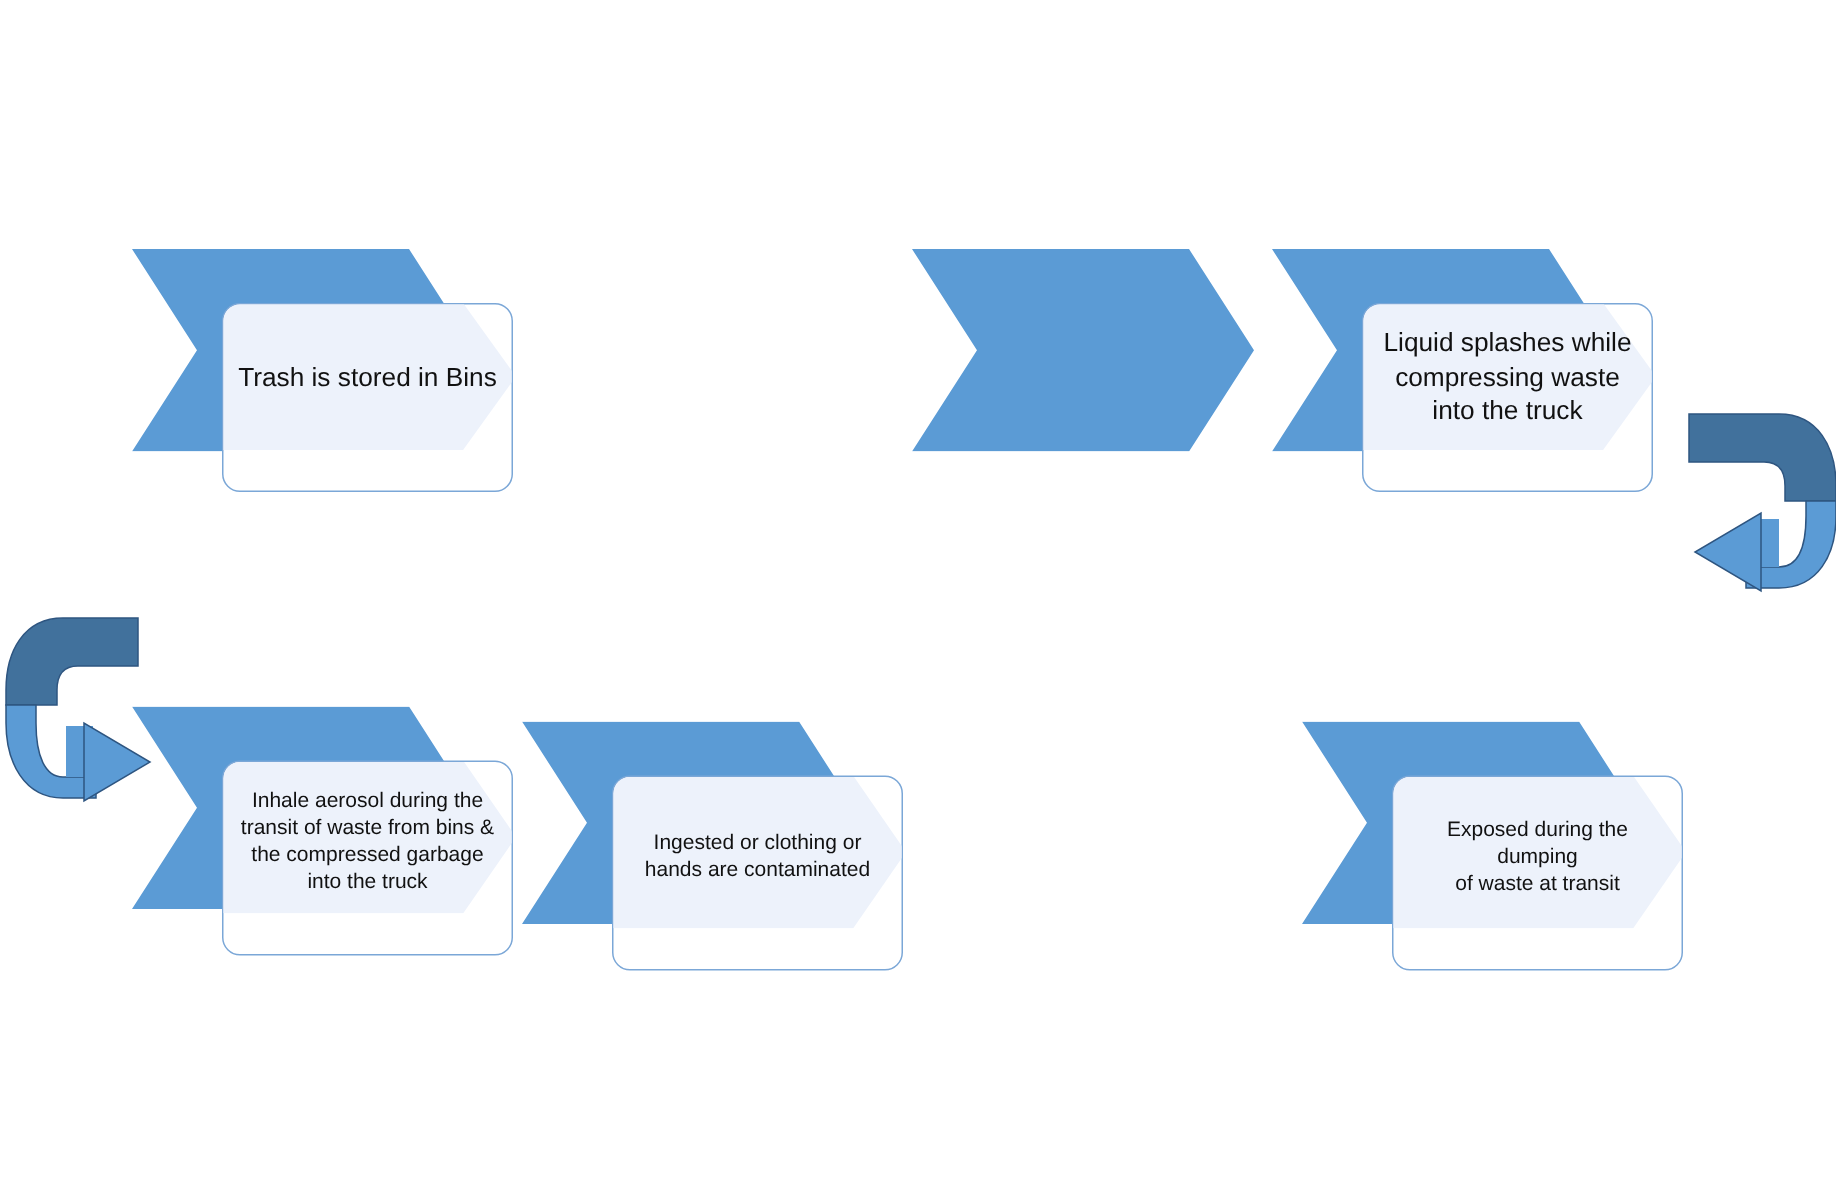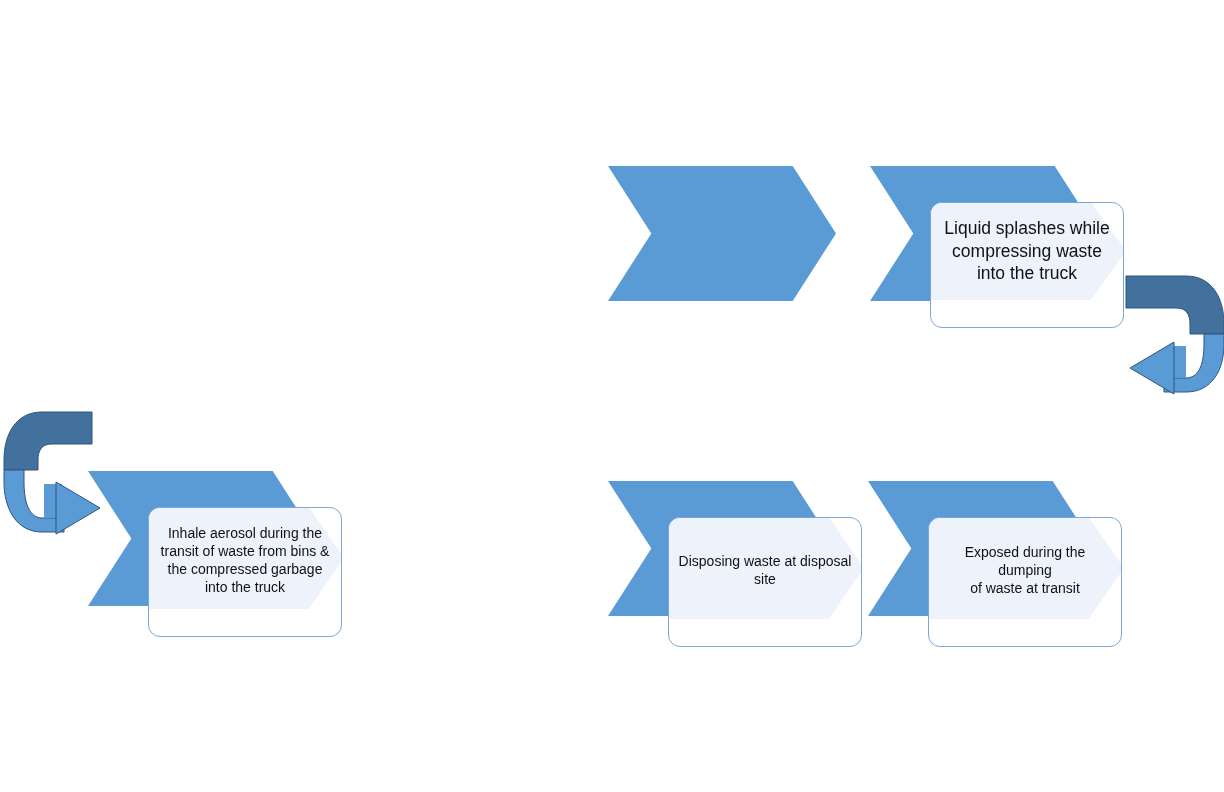--- a/index.html
+++ b/index.html
@@ -105,27 +105,34 @@
   .uturn svg {
     display: block;
     overflow: visible;
   }
 </style>
 </head>
 <body>
 
 <div id="diagram">
 
+  <div class="step row-top" style="left:88px; top:166px;">
+    <div class="chevron"></div>
+    <div class="card">
+      <div class="card-ghost"></div>
+      <div class="card-text">Trash is stored in Bins</div>
+    </div>
+  </div>
 
 
   <div class="step row-top" style="left:608px; top:166px;">
     <div class="chevron"></div>
   </div>
 
-  <div class="step row-top" style="left:870px; top:166px;">
+  <div class="step row-top" style="left:848px; top:166px;">
     <div class="chevron"></div>
     <div class="card">
       <div class="card-ghost"></div>
       <div class="card-text">Liquid splashes while
 compressing waste
 into the truck</div>
     </div>
   </div>
 
   <div class="uturn" style="left:1124px; top:272px;">
@@ -145,29 +152,29 @@
     <div class="chevron"></div>
     <div class="card">
       <div class="card-ghost"></div>
       <div class="card-text">Inhale aerosol during the
 transit of waste from bins &amp;
 the compressed garbage
 into the truck</div>
     </div>
   </div>
 
-
-  <div class="step row-bottom" style="left:608px; top:481px;">
+  <div class="step row-bottom" style="left:348px; top:481px;">
     <div class="chevron"></div>
     <div class="card">
       <div class="card-ghost"></div>
-      <div class="card-text">Disposing waste at disposal
-site</div>
+      <div class="card-text">Ingested or clothing or
+hands are contaminated</div>
     </div>
   </div>
+
 
   <div class="step row-bottom" style="left:868px; top:481px;">
     <div class="chevron"></div>
     <div class="card">
       <div class="card-ghost"></div>
       <div class="card-text">Exposed during the dumping
 of waste at transit</div>
     </div>
   </div>
 

